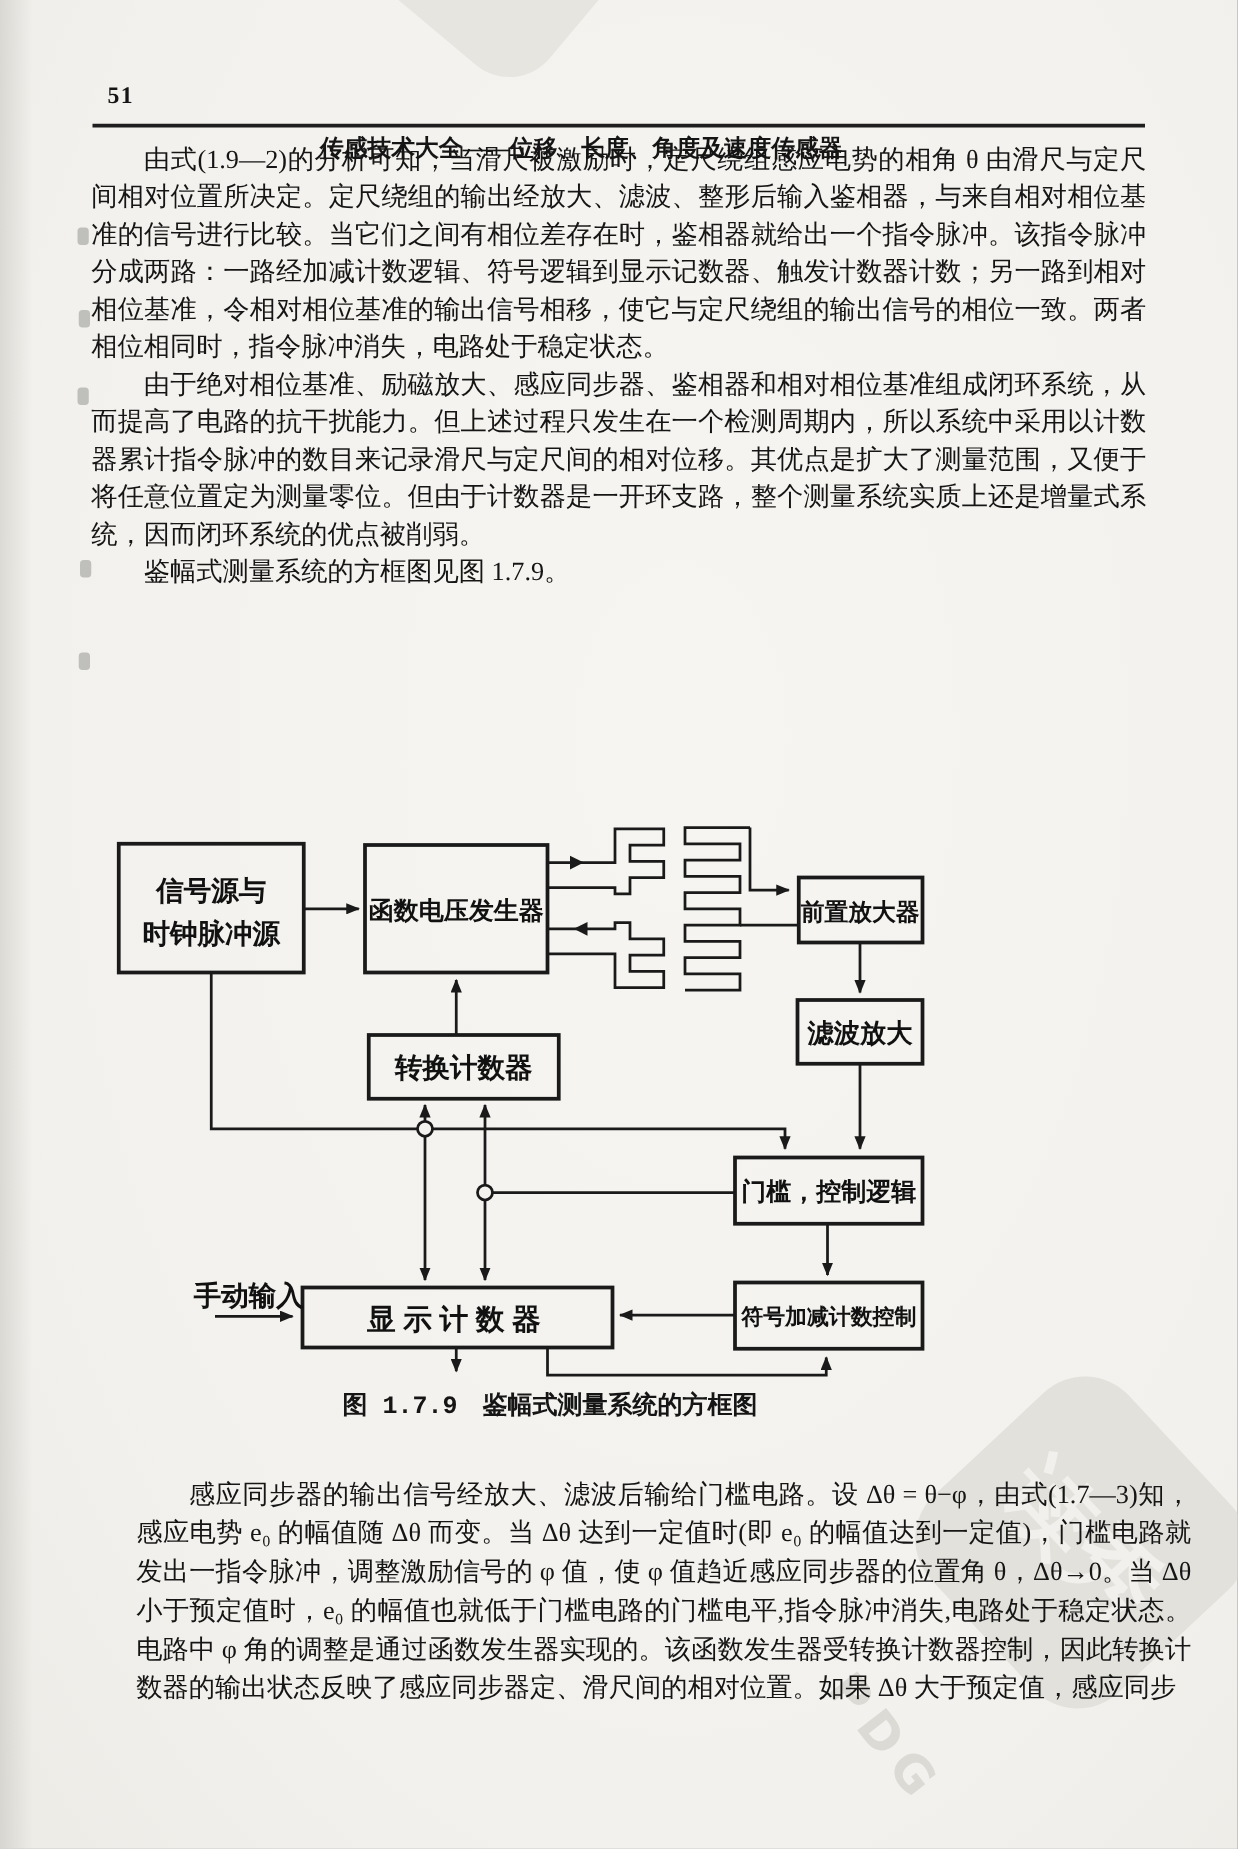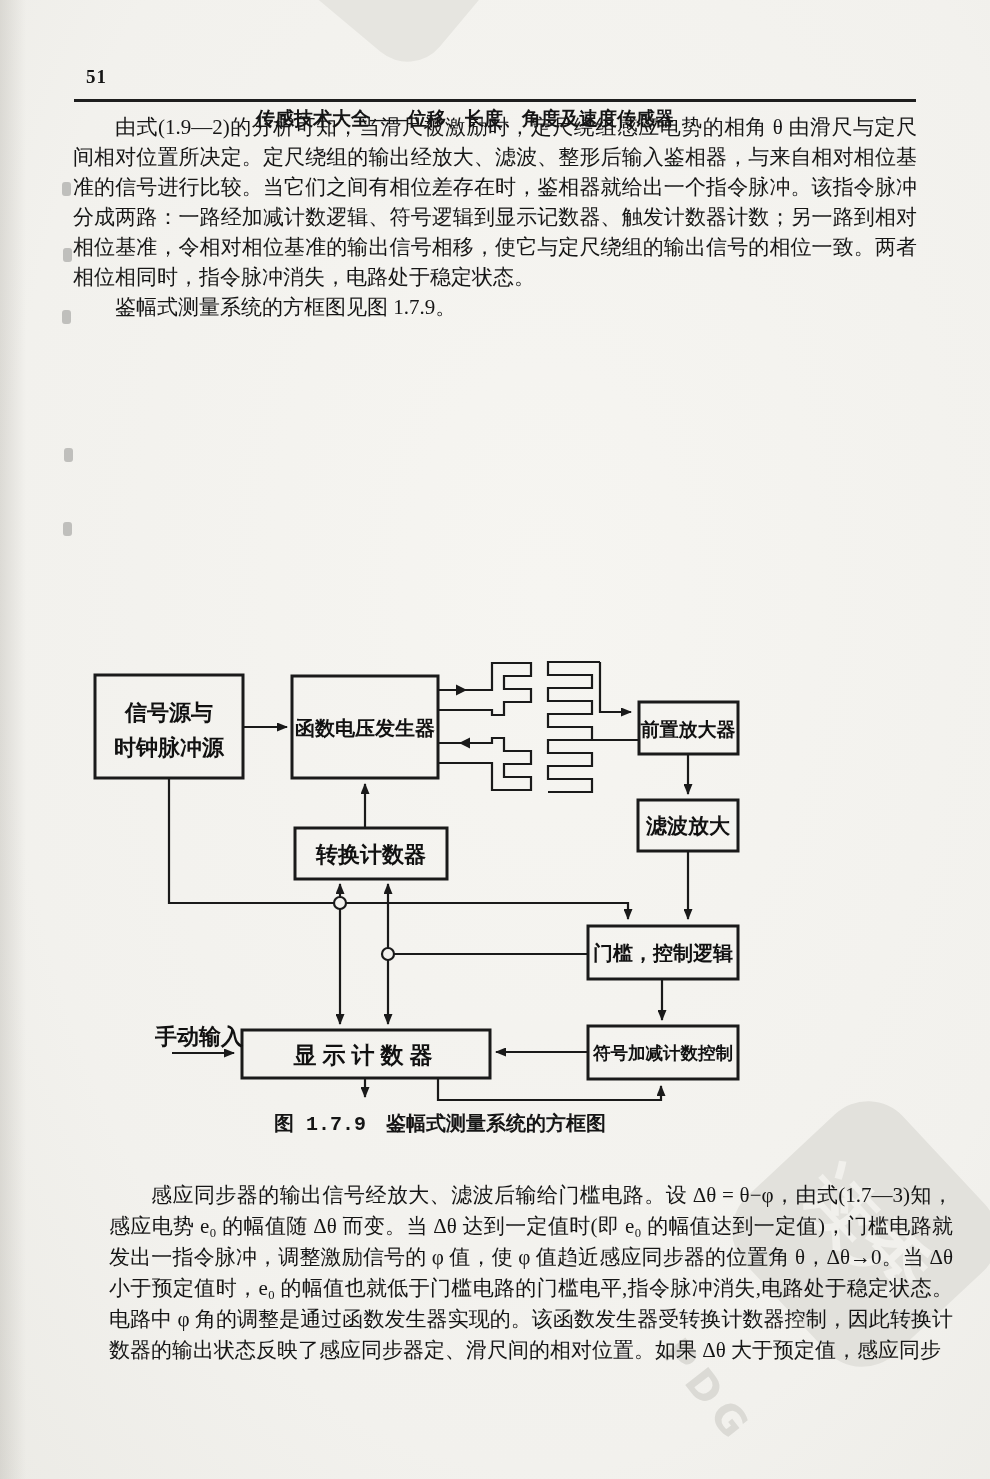--- a/index.html
+++ b/index.html
@@ -60,20 +60,21 @@
   <div class="smudge" style="left:62px;top:310px;"></div>
   <div class="smudge" style="left:64px;top:448px;"></div>
   <div class="smudge" style="left:63px;top:522px;"></div>
 
   <span class="pagenum">51</span>
   <div class="running-title">传感技术大全——位移、长度、角度及速度传感器</div>
   <div class="head-rule"></div>
 
   <div class="text-block tb-top">
     <p>由式(1.9—2)的分析可知，当滑尺被激励时，定尺绕组感应电势的相角 θ 由滑尺与定尺间相对位置所决定。定尺绕组的输出经放大、滤波、整形后输入鉴相器，与来自相对相位基准的信号进行比较。当它们之间有相位差存在时，鉴相器就给出一个指令脉冲。该指令脉冲分成两路：一路经加减计数逻辑、符号逻辑到显示记数器、触发计数器计数；另一路到相对相位基准，令相对相位基准的输出信号相移，使它与定尺绕组的输出信号的相位一致。两者相位相同时，指令脉冲消失，电路处于稳定状态。</p>
+    <p>由于绝对相位基准、励磁放大、感应同步器、鉴相器和相对相位基准组成闭环系统，从而提高了电路的抗干扰能力。但上述过程只发生在一个检测周期内，所以系统中采用以计数器累计指令脉冲的数目来记录滑尺与定尺间的相对位移。其优点是扩大了测量范围，又便于将任意位置定为测量零位。但由于计数器是一开环支路，整个测量系统实质上还是增量式系统，因而闭环系统的优点被削弱。</p>
     <p>鉴幅式测量系统的方框图见图 1.7.9。</p>
   </div>
 
   <svg class="figure-svg" viewBox="0 650 990 470">
     <defs>
       <marker id="ah" viewBox="0 0 11 9" refX="10" refY="4.5" markerWidth="11" markerHeight="9" markerUnits="userSpaceOnUse" orient="auto">
         <path d="M0 0 L11 4.5 L0 9 Z" fill="#1a1a1a"></path>
       </marker>
     </defs>
 

